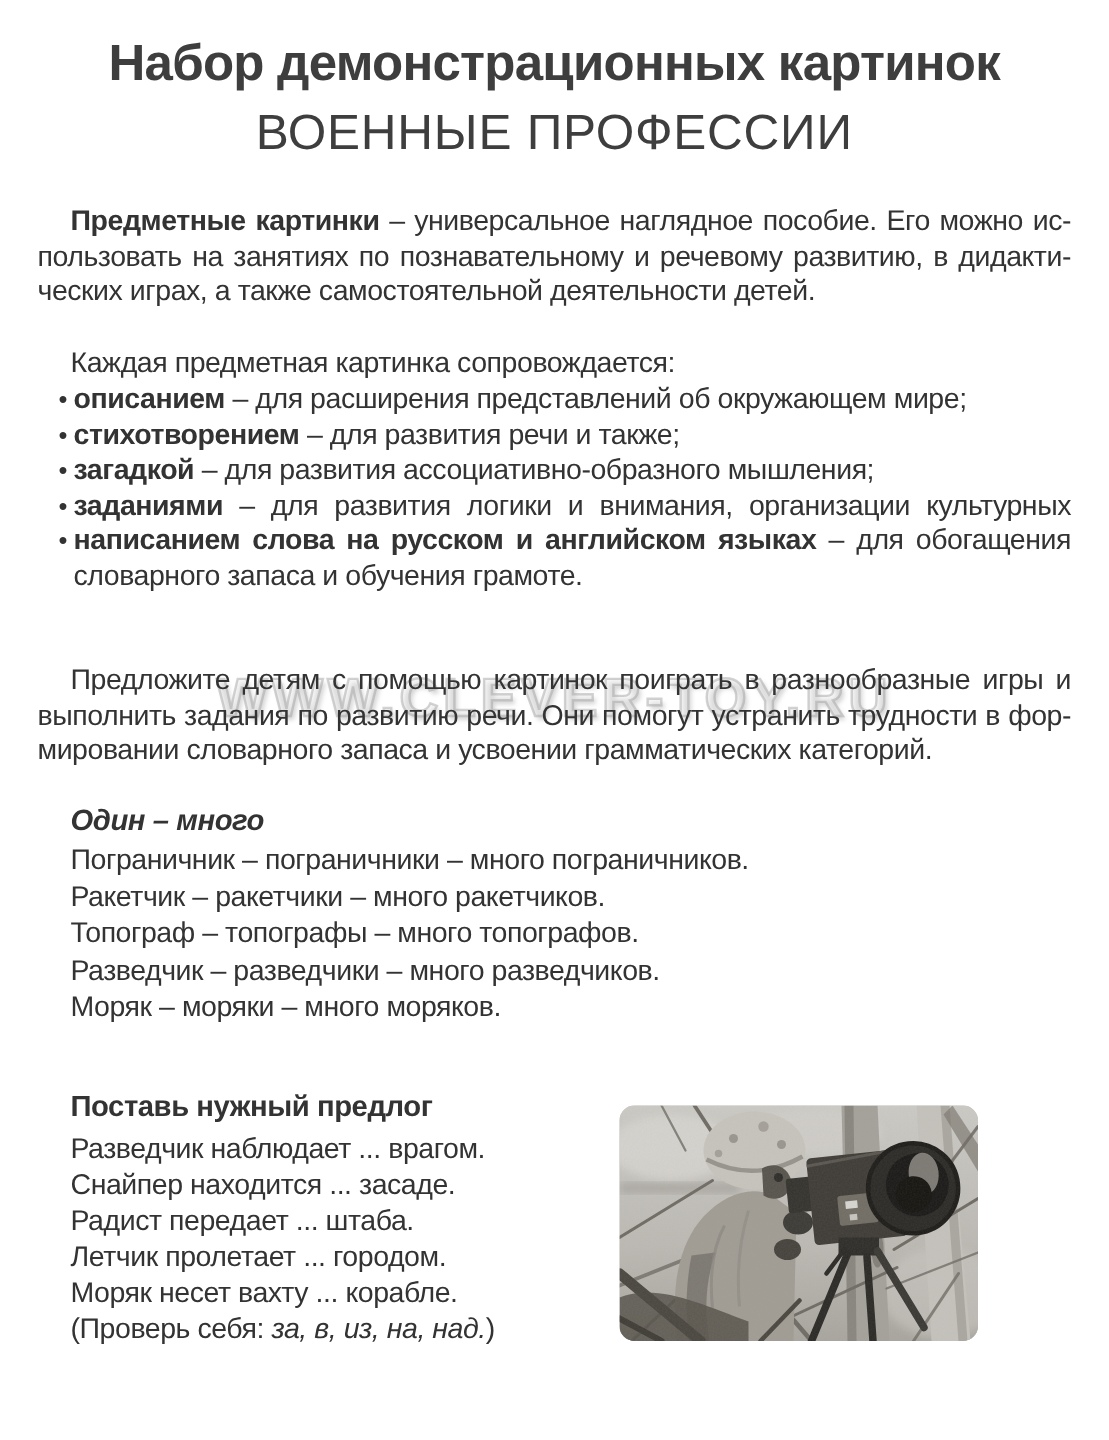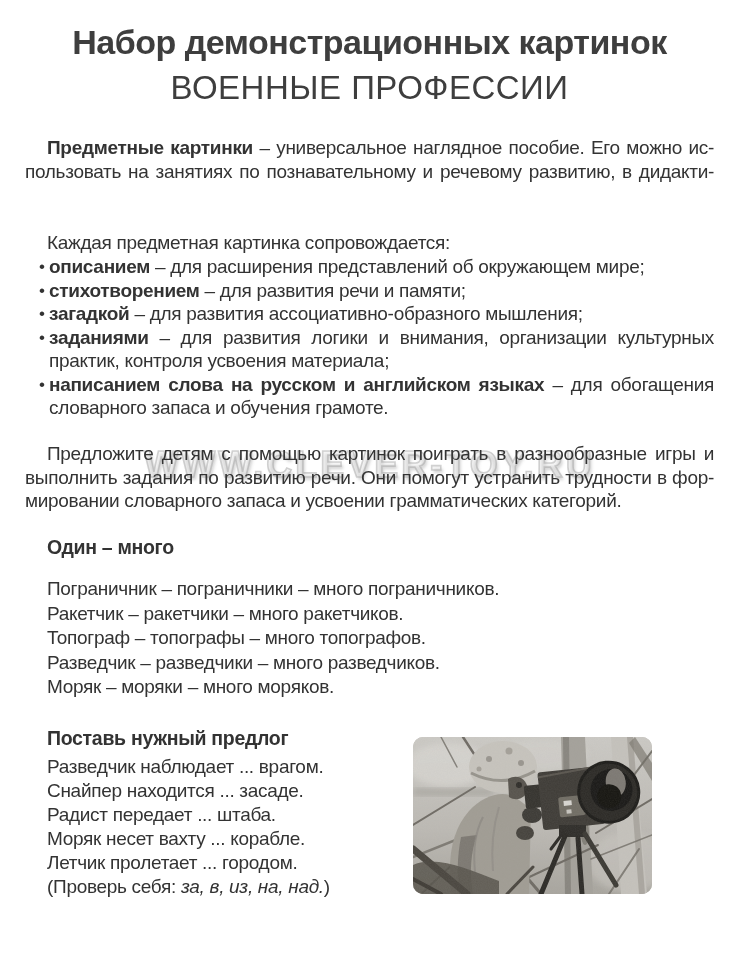--- a/index.html
+++ b/index.html
@@ -22,21 +22,21 @@
   .ind{text-indent:22px;}
   .p1{top:136px;}
   .accompany{top:231px;left:47px;width:667px;}
   .bullets{top:255px;}
   .bline{position:relative;padding-left:24px;}
   .mark{position:absolute;left:14px;top:0;font-size:17px;}
   .cont{padding-left:24px;}
   .p2{top:442px;}
   .heading{font-weight:700;font-size:19.5px;line-height:24px;}
   .onemany{top:535px;left:47px;width:660px;}
-  .onemany .heading{margin-bottom:18px;}
+  .onemany .heading{margin-bottom:3px;font-style:italic;}
   .onemany .line{line-height:24.5px;white-space:nowrap;}
   .prep{top:726px;left:47px;width:360px;}
   .prep .heading{margin-bottom:5px;}
   .prep .line{line-height:24px;white-space:nowrap;}
   .check{line-height:24px;white-space:nowrap;}
   .it{font-style:italic;}
   
   .watermark{
     position:absolute;top:444px;left:0;width:739px;text-align:center;
     font-size:36px;font-weight:700;letter-spacing:3px;
@@ -60,30 +60,30 @@
   <div class="watermark">WWW.CLEVER-TOY.RU</div>
 
   <div class="title-block">
     <div class="t1">Набор демонстрационных картинок</div>
     <div class="t2">ВОЕННЫЕ ПРОФЕССИИ</div>
   </div>
 
   <div class="sec p1">
     <div class="line j ind"><b>Предметные картинки</b> <span>– универсальное наглядное пособие. Его можно ис-</span></div>
     <div class="line j">пользовать на занятиях по познавательному и речевому развитию, в дидакти-</div>
+    <div class="line">ческих играх, а также самостоятельной деятельности детей.</div>
   </div>
 
   <div class="sec accompany">Каждая предметная картинка сопровождается:</div>
 
   <div class="sec bullets">
     <div class="line bline"><span class="mark">•</span><b>описанием</b> <span>– для расширения представлений об окружающем мире;</span></div>
-    <div class="line bline"><span class="mark">•</span><b>стихотворением</b> <span>– для развития речи и памяти;</span></div>
+    <div class="line bline"><span class="mark">•</span><b>стихотворением</b> <span>– для развития речи и также;</span></div>
     <div class="line bline"><span class="mark">•</span><b>загадкой</b> <span>– для развития ассоциативно-образного мышления;</span></div>
     <div class="line bline j"><span class="mark">•</span><b>заданиями</b> <span>– для развития логики и внимания, организации культурных</span></div>
-    <div class="line cont">практик, контроля усвоения материала;</div>
     <div class="line bline j"><span class="mark">•</span><b>написанием слова на русском и английском языках</b> <span>– для обогащения</span></div>
     <div class="line cont">словарного запаса и обучения грамоте.</div>
   </div>
 
   <div class="sec p2">
     <div class="line j ind">Предложите детям с помощью картинок поиграть в разнообразные игры и</div>
     <div class="line j">выполнить задания по развитию речи. Они помогут устранить трудности в фор-</div>
     <div class="line">мировании словарного запаса и усвоении грамматических категорий.</div>
   </div>
 
@@ -94,22 +94,22 @@
     <div class="line">Топограф – топографы – много топографов.</div>
     <div class="line">Разведчик – разведчики – много разведчиков.</div>
     <div class="line">Моряк – моряки – много моряков.</div>
   </div>
 
   <div class="sec prep">
     <div class="heading">Поставь нужный предлог</div>
     <div class="line">Разведчик наблюдает ... врагом.</div>
     <div class="line">Снайпер находится ... засаде.</div>
     <div class="line">Радист передает ... штаба.</div>
+    <div class="line">Летчик пролетает ... городом.</div>
     <div class="line">Моряк несет вахту ... корабле.</div>
-    <div class="line">Летчик пролетает ... городом.</div>
     <div class="check"><span>(Проверь себя: </span><span class="it">за, в, из, на, над.</span><span>)</span></div>
   </div>
 
   <div class="photo">
     <svg viewBox="0 0 239 157" xmlns="http://www.w3.org/2000/svg">
       <defs>
         <linearGradient id="bg" x1="0" y1="0" x2="0" y2="1">
           <stop offset="0" stop-color="#cdcbc6"></stop>
           <stop offset="0.6" stop-color="#bdbab4"></stop>
           <stop offset="1" stop-color="#a9a69f"></stop>

